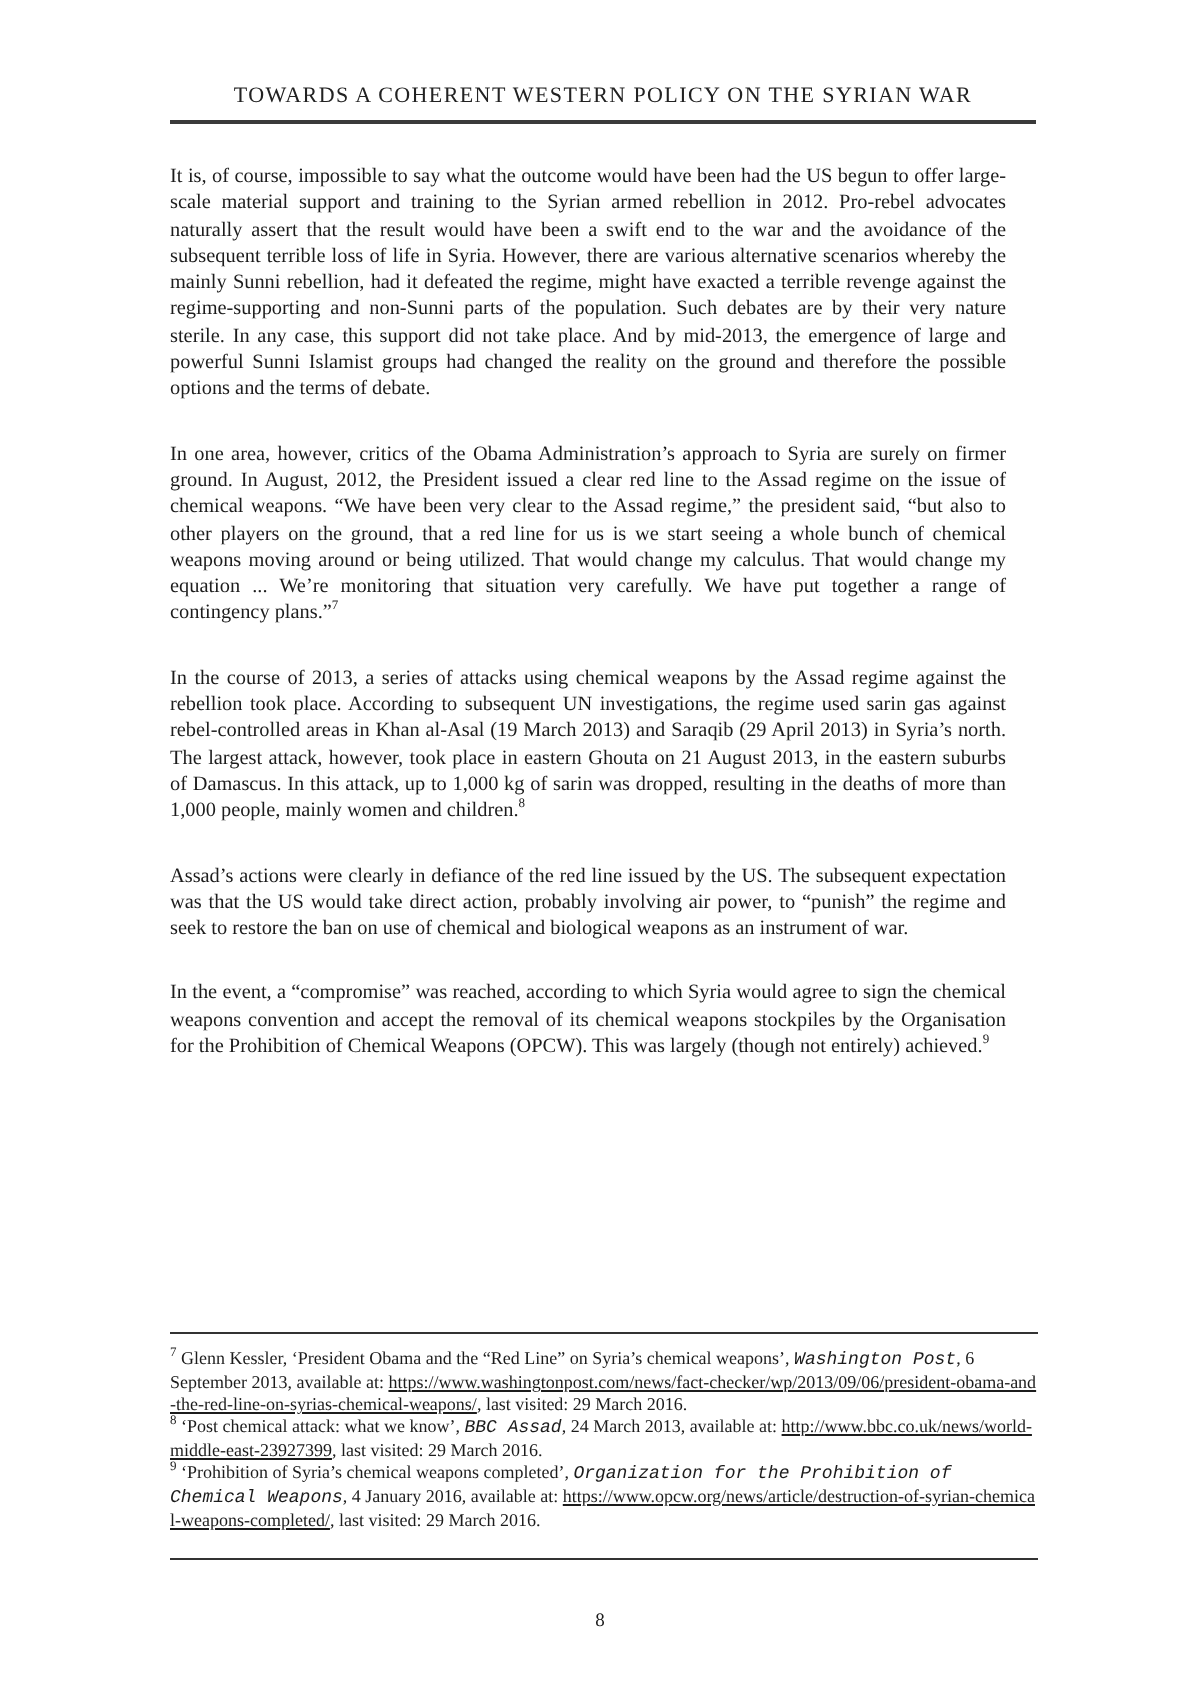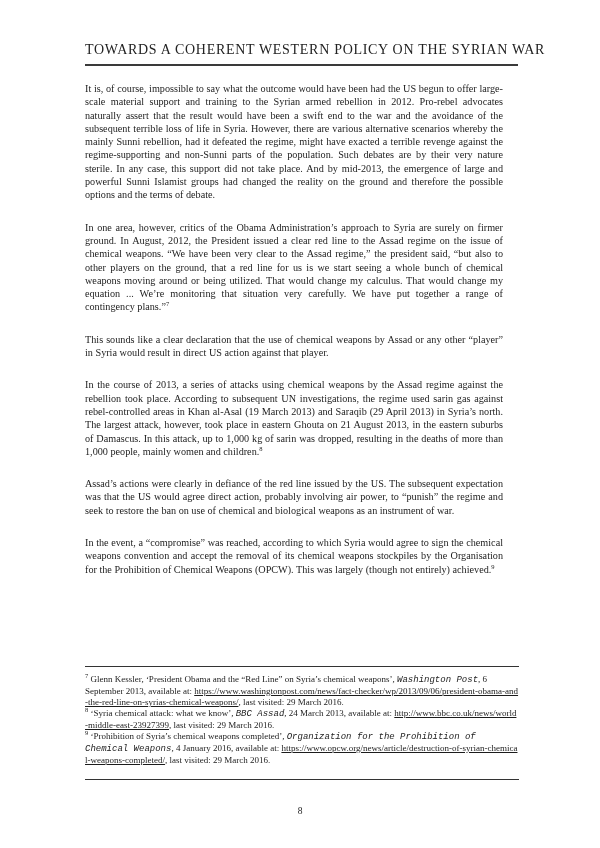--- a/index.html
+++ b/index.html
@@ -16,21 +16,21 @@
   .header {
     position: absolute;
     top: 42px;
     left: 85px;
     right: 82px;
     text-align: center;
     padding-bottom: 6px;
     border-bottom: 2px solid #3a3a3a;
   }
   .header-title {
-    font-size: 14px;
+    font-size: 11px;
     letter-spacing: 0.7px;
     font-weight: normal;
     color: #222222;
     white-space: nowrap;
   }
   .body-text {
     position: absolute;
     top: 82px;
     left: 85px;
     right: 97px;
@@ -78,27 +78,26 @@
 
 <div class="page">
 
   <div class="header">
     <div class="header-title">TOWARDS A COHERENT WESTERN POLICY ON THE SYRIAN WAR</div>
   </div>
 
   <div class="body-text">
       <p><span>It is, of course, impossible to say what the outcome would have been had the US begun to offer large-scale material support and training to the Syrian armed rebellion in 2012. Pro-rebel advocates naturally assert that the result would have been a swift end to the war and the avoidance of the subsequent terrible loss of life in Syria. However, there are various alternative scenarios whereby the mainly Sunni rebellion, had it defeated the regime, might have exacted a terrible revenge against the regime-supporting and non-Sunni parts of the population. Such debates are by their very nature sterile. In any case, this support did not take place. And by mid-2013, the emergence of large and powerful Sunni Islamist groups had changed the reality on the ground and therefore the possible options and the terms of debate.</span></p>
       <p><span>In one area, however, critics of the Obama Administration’s approach to Syria are surely on firmer ground. In August, 2012, the President issued a clear red line to the Assad regime on the issue of chemical weapons. “We have been very clear to the Assad regime,” the president said, “but also to other players on the ground, that a red line for us is we start seeing a whole bunch of chemical weapons moving around or being utilized. That would change my calculus. That would change my equation ... We’re monitoring that situation very carefully. We have put together a range of contingency plans.”</span><sup class="fn-marker">7</sup></p>
-      <p><span>This sounds like a clear declaration that the use of chemical weapons by Assad or any other “player” in Syria would result in direct US action against that player.</span></p>
       <p><span>In the course of 2013, a series of attacks using chemical weapons by the Assad regime against the rebellion took place. According to subsequent UN investigations, the regime used sarin gas against rebel-controlled areas in Khan al-Asal (19 March 2013) and Saraqib (29 April 2013) in Syria’s north. The largest attack, however, took place in eastern Ghouta on 21 August 2013, in the eastern suburbs of Damascus. In this attack, up to 1,000 kg of sarin was dropped, resulting in the deaths of more than 1,000 people, mainly women and children.</span><sup class="fn-marker">8</sup></p>
-      <p><span>Assad’s actions were clearly in defiance of the red line issued by the US. The subsequent expectation was that the US would agree direct action, probably involving air power, to “punish” the regime and seek to restore the ban on use of chemical and biological weapons as an instrument of war.</span></p>
+      <p><span>Assad’s actions were clearly in defiance of the red line issued by the US. The subsequent expectation was that the US would take direct action, probably involving air power, to “punish” the regime and seek to restore the ban on use of chemical and biological weapons as an instrument of war.</span></p>
       <p><span>In the event, a “compromise” was reached, according to which Syria would agree to sign the chemical weapons convention and accept the removal of its chemical weapons stockpiles by the Organisation for the Prohibition of Chemical Weapons (OPCW). This was largely (though not entirely) achieved.</span><sup class="fn-marker">9</sup></p>
     </div>
 
   <div class="footnotes">
       <p><sup class="fn-marker">7</sup><span> Glenn Kessler, ‘President Obama and the “Red Line” on Syria’s chemical weapons’, </span><span class="seg-italic">Washington Post</span><span>, 6 September 2013, available at: </span><a class="fn-link" href="#">https://www.washingtonpost.com/news/fact-checker/wp/2013/09/06/president-obama-and-the-red-line-on-syrias-chemical-weapons/</a><span>, last visited: 29 March 2016.</span></p>
-      <p><sup class="fn-marker">8</sup><span> ‘Syria chemical attack: what we know’, </span><span class="seg-italic">BBC Assad</span><span>, 24 March 2013, available at: </span><a class="fn-link" href="#">http://www.bbc.co.uk/news/world-middle-east-23927399</a><span>, last visited: 29 March 2016.</span></p>
+      <p><sup class="fn-marker">8</sup><span> ‘Post chemical attack: what we know’, </span><span class="seg-italic">BBC Assad</span><span>, 24 March 2013, available at: </span><a class="fn-link" href="#">http://www.bbc.co.uk/news/world-middle-east-23927399</a><span>, last visited: 29 March 2016.</span></p>
       <p><sup class="fn-marker">9</sup><span> ‘Prohibition of Syria’s chemical weapons completed’, </span><span class="seg-italic">Organization for the Prohibition of Chemical Weapons</span><span>, 4 January 2016, available at: </span><a class="fn-link" href="#">https://www.opcw.org/news/article/destruction-of-syrian-chemical-weapons-completed/</a><span>, last visited: 29 March 2016.</span></p>
     </div>
 
   <div class="page-number">8</div>
 
 </div>
 
 </body></html>

